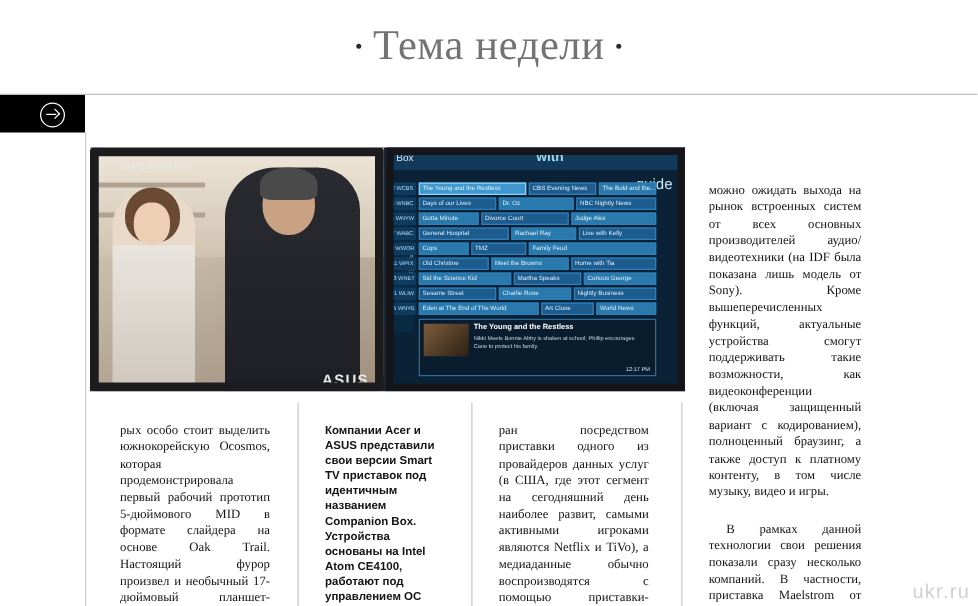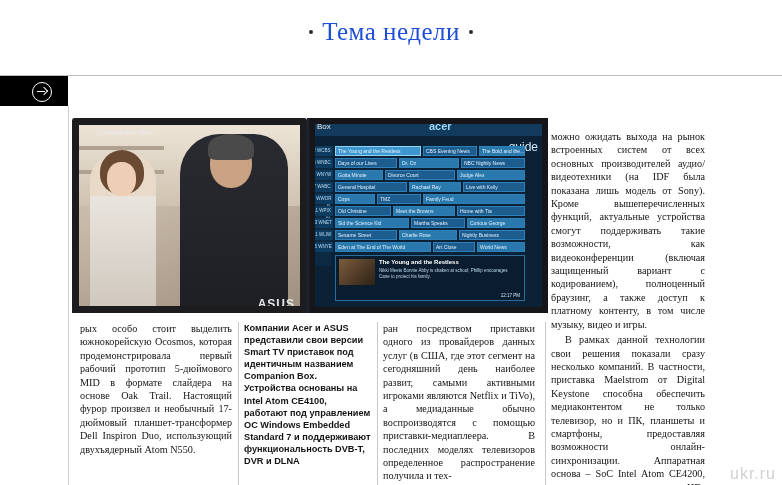--- a/index.html
+++ b/index.html
@@ -24,22 +24,22 @@
   
   .header {
     position: absolute;
     top: 18px;
     left: 0;
     width: 782px;
     text-align: center;
   }
   .header-title {
     font-family: "Liberation Serif", serif;
-    font-size: 25px;
-    color: #1d4ed8;
+    font-size: 34px;
+    color: #737373;
     letter-spacing: 0.5px;
     display: inline-block;
     position: relative;
   }
   .dot {
     display: inline-block;
     width: 4px;
     height: 4px;
     background: #2a2a2a;
     border-radius: 50%;
@@ -263,21 +263,21 @@
     background: #c9c9c9;
   }
 
   
   .col {
     position: absolute;
     font-family: "Liberation Serif", serif;
     color: #141414;
     text-align: justify;
   }
-  .col p { margin: 0; }
+  .col p { margin: 16px; }
   .col-a {
     left: 80px; top: 322px; width: 152px;
     font-size: 10.2px; line-height: 13.4px;
   }
   .col-b {
     left: 244px; top: 322px; width: 127px;
     font-size: 9.2px; line-height: 12.1px;
     font-weight: bold;
     font-family: "Liberation Sans", sans-serif;
     text-align: left;
@@ -335,21 +335,21 @@
         <div class="hair2"></div>
       </div>
       <div class="label-cb">Companion Box</div>
       <div class="brand-asus">ASUS</div>
       <div class="monitor-frame"></div>
     </div>
 
     <div class="ph-right">
       <div class="acer-top"></div>
       <div class="box-label">Box</div>
-      <div class="acer-logo">acer</div>
+      <div class="acer-logo">with</div>
       <div class="guide-label">guide</div>
       <div class="side-strip">CHANNELS</div>
 
       <div class="grid">
         <div class="grow">
           <div class="chan">2 WCBS</div>
           <div class="gcell sel" style="left:0;width:86px">The Young and the Restless</div>
           <div class="gcell" style="left:88px;width:54px">CBS Evening News</div>
           <div class="gcell alt" style="left:144px;width:46px">The Bold and the...</div>
         </div>

